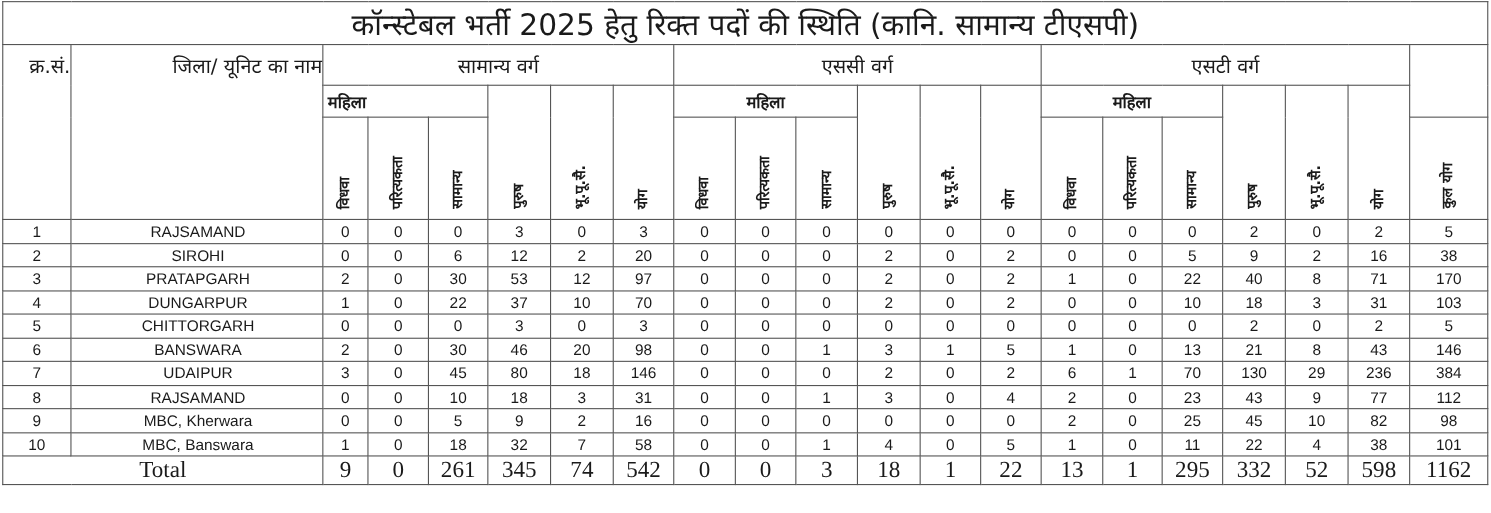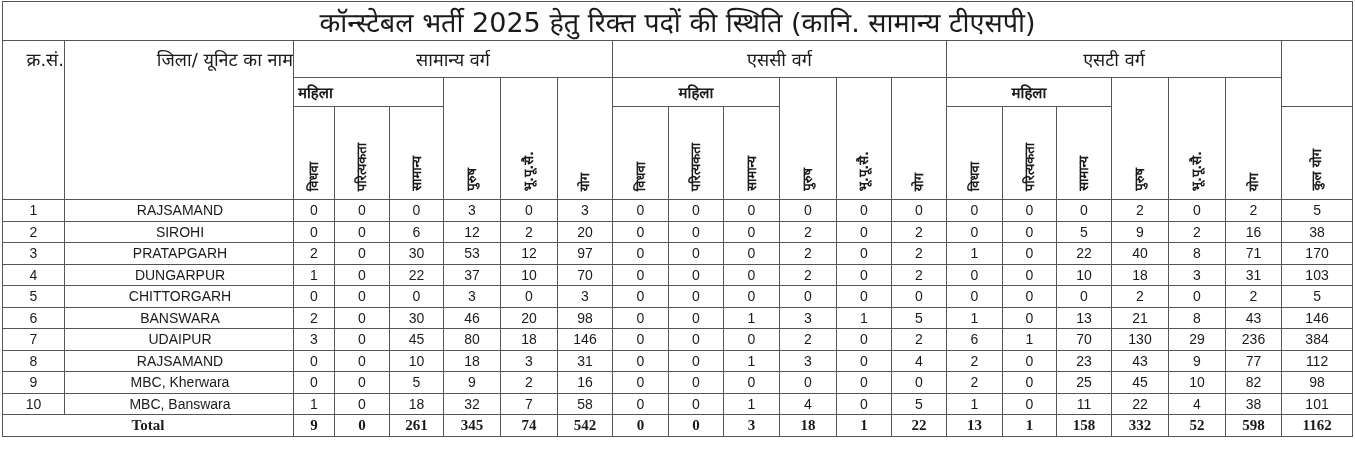--- a/index.html
+++ b/index.html
@@ -9,21 +9,21 @@
   .title { height:38px; font-size:27px; font-weight:normal; font-family:"DejaVu Sans", sans-serif; letter-spacing:0px; }
   .h1 { height:36px; font-size:18px; font-family:"DejaVu Sans", sans-serif; font-weight:normal; }
   .h1.left { text-align:right; padding-left:8px; vertical-align:top; padding-top:6px; }
   .h1.name { text-align:right; padding-left:14px; vertical-align:top; padding-top:6px; }
   .mahila { height:28px; font-size:15px; font-family:Liberation Serif, serif; }
   .mahila.left { text-align:left; padding-left:4px; }
   .rot { height:88px; vertical-align:bottom; padding-bottom:4px; }
   .rot span { display:inline-block; writing-mode:vertical-rl; transform:rotate(180deg); font-size:13px; font-family:"DejaVu Sans", sans-serif; }
   .data td { height:20.5px; font-size:14px; }
   .data td.dist { text-align:center; padding-left:2px; font-size:14px; }
-  .total td { height:21px; font-weight:bold; font-family:"Liberation Serif", serif; font-size:15px; }
+  .total td { height:21px; font-weight:normal; font-family:"Liberation Serif", serif; font-size:21px; }
 </style>
 </head>
 <body>
 
 <table>
   <colgroup>
     <col style="width:62px">
       <col style="width:229px">
     <col style="width:41px">
       <col style="width:55px">
@@ -324,20 +324,20 @@
         <td>74</td>
         <td>542</td>
         <td>0</td>
         <td>0</td>
         <td>3</td>
         <td>18</td>
         <td>1</td>
         <td>22</td>
         <td>13</td>
         <td>1</td>
-        <td>158</td>
+        <td>295</td>
         <td>332</td>
         <td>52</td>
         <td>598</td>
         <td>1162</td>
       </tr>
     </tbody>
 </table>
 
 </body></html>

